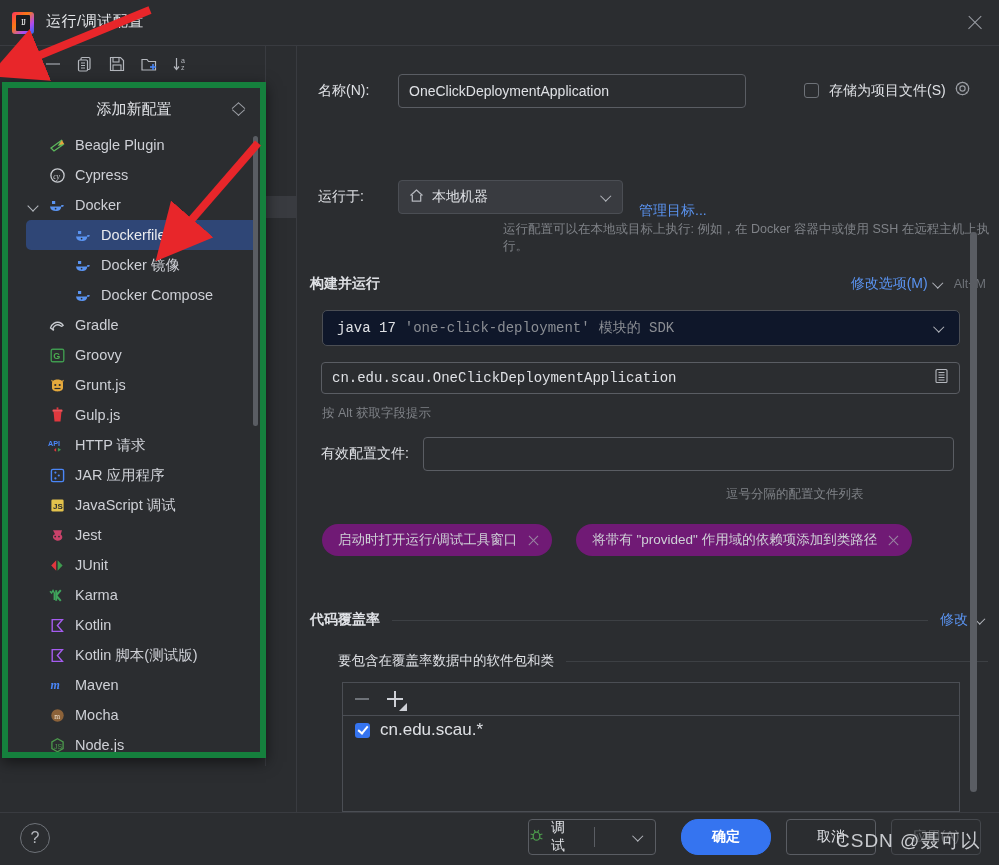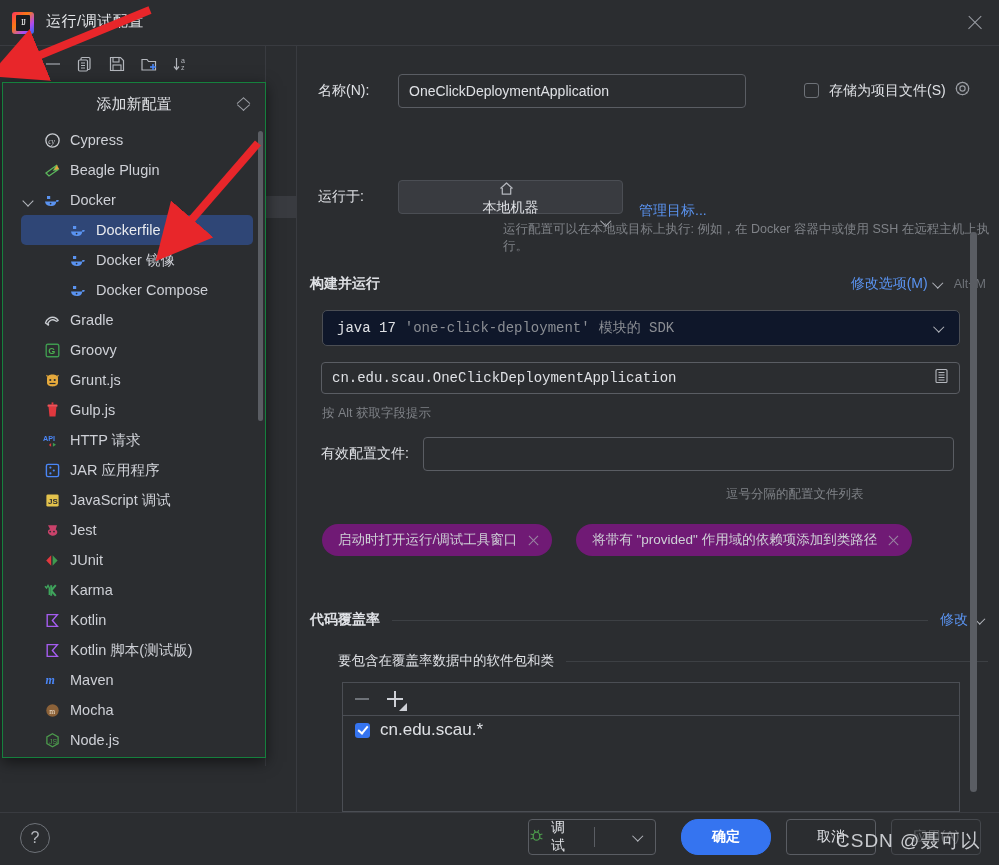--- a/index.html
+++ b/index.html
@@ -65,21 +65,21 @@
   }
   .edit-templates {
     position:absolute; left:10px; top:770px; font-size:13px; color:#5a93f0; cursor:pointer;
   }
   .left-divider { position:absolute; left:296px; top:46px; width:1px; height:766px; background:#393b40; }
   .left-divider2 { position:absolute; left:265px; top:46px; width:1px; height:720px; background:#393b40; }
 
   
   .popup {
     position:absolute; left:2px; top:82px; width:264px; height:676px;
-    background:#2b2d30; border:1px solid #15803d;
+    background:#2b2d30; border:6px solid #15803d;
     box-shadow: 0 4px 14px rgba(0,0,0,.55);
     overflow:hidden;
   }
   .popup-head {
     position:relative; height:42px; display:flex; align-items:center; justify-content:center;
     color:#dfe1e5; font-size:15px;
   }
   .popup-collapse {
     position:absolute; right:14px; top:13px; width:16px; height:16px; cursor:pointer;
   }
@@ -131,21 +131,21 @@
 
   .txtfield {
     background:#2b2d30; border:1px solid #5a5d63; border-radius:4px;
     color:#dfe1e5; font-size:14px; padding:0 10px; outline:none; height:34px;
   }
   .txtfield::placeholder { color:#6e7278; }
 
   .combo {
     background:#393b40; border:1px solid #4b4e54; border-radius:4px;
     height:34px; display:flex; align-items:center; padding:0 10px;
-    color:#dfe1e5; font-size:14px; cursor:pointer; position:relative;flex-direction:column;
+    color:#dfe1e5; font-size:14px; cursor:pointer; position:relative;
   }
   .chev {
     width:10px; height:10px; position:relative; margin-left:auto;
   }
   .chev::before {
     content:""; position:absolute; left:0; top:0px; width:6.5px; height:6.5px;
     border-right:1.4px solid #b4b7bd; border-bottom:1.4px solid #b4b7bd;
     transform: rotate(45deg);
   }
   .link { color:#5a93f0; font-size:14px; cursor:pointer; }
@@ -311,34 +311,34 @@
       <span>添加新配置</span>
       <span class="popup-collapse">
           <i class="v1"></i>
           <i class="v2"></i>
         </span>
     </div>
     <div class="cfg-list" id="cfg-list">
         <div class="cfg-item depth0">
           <span class="ico">
             <svg width="17" height="17" viewBox="0 0 17 17">
+              <path d="M2 11 L13 3 L10 8 L15 7 L5 14 Z" fill="none" stroke="#5cb85c" stroke-width="1.3"></path>
+              <path d="M13 3 L10 8 L15 7 Z" fill="#e8a33d"></path>
+            </svg>
+          </span>
+          <span class="lbl">Beagle Plugin</span>
+        </div>
+        <div class="cfg-item depth0">
+          <span class="ico">
+            <svg width="17" height="17" viewBox="0 0 17 17">
               <circle cx="8.5" cy="8.5" r="6.6" fill="none" stroke="#c9ccd1" stroke-width="1.3"></circle>
               <text x="4.2" y="11.6" font-size="7.5" fill="#c9ccd1" font-family="Liberation Serif, serif" font-style="italic">cy</text>
             </svg>
           </span>
           <span class="lbl">Cypress</span>
-        </div>
-        <div class="cfg-item depth0">
-          <span class="ico">
-            <svg width="17" height="17" viewBox="0 0 17 17">
-              <path d="M2 11 L13 3 L10 8 L15 7 L5 14 Z" fill="none" stroke="#5cb85c" stroke-width="1.3"></path>
-              <path d="M13 3 L10 8 L15 7 Z" fill="#e8a33d"></path>
-            </svg>
-          </span>
-          <span class="lbl">Beagle Plugin</span>
         </div>
         <div class="cfg-item depth0 has-arrow">
           <span class="arrow"></span>
           <span class="ico">
             <svg width="18" height="17" viewBox="0 0 18 17">
               <rect x="4" y="4" width="3.2" height="3" fill="#5a93f0"></rect>
               <path d="M2 9.5h11.2c0 3-2.2 4.6-5.2 4.6-3.4 0-5.7-1.6-6-4.6z" fill="#5a93f0"></path>
               <path d="M13 8.5c1.2-.7 2.4-.5 3 .1-.3 1.1-1.5 1.7-2.6 1.4z" fill="#5a93f0"></path>
               <circle cx="7.6" cy="11.6" r=".85" fill="#2b2d30"></circle>
             </svg>

